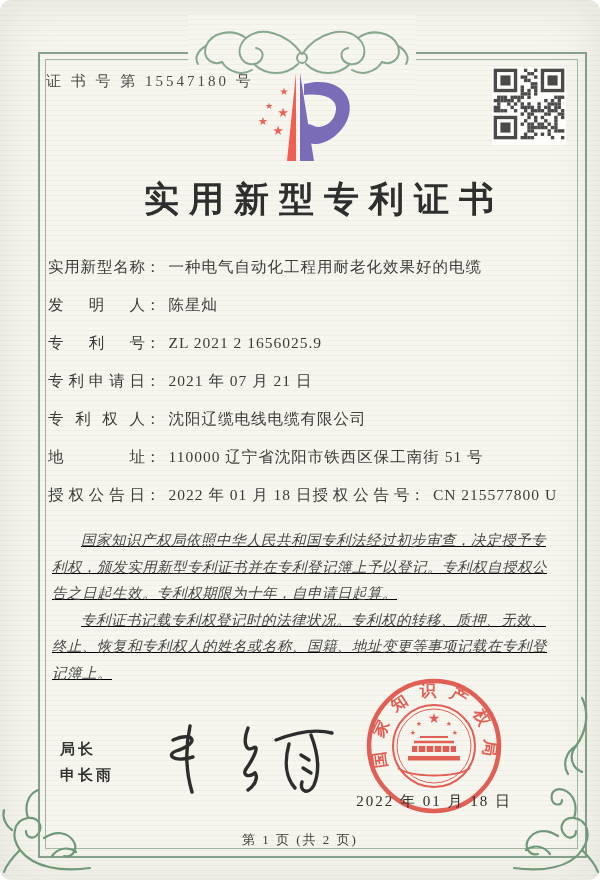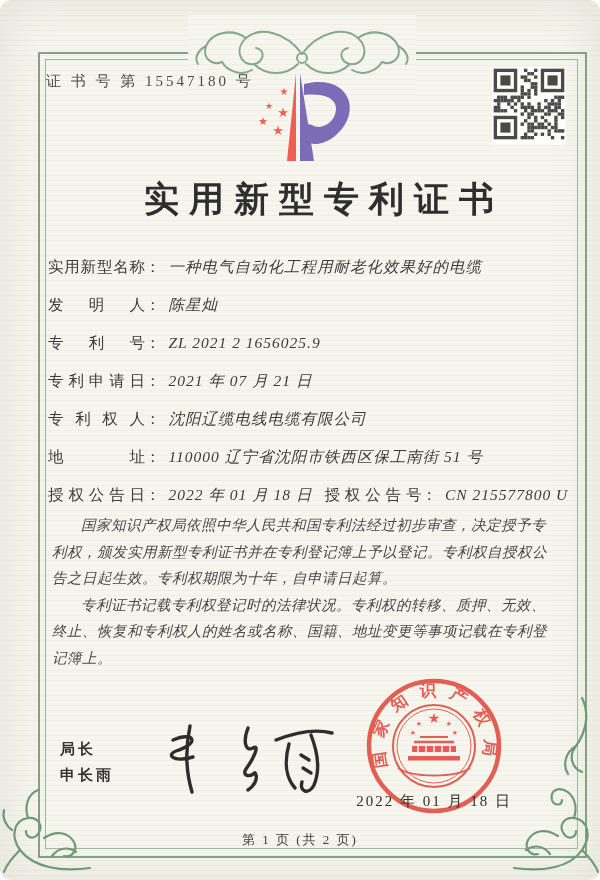--- a/index.html
+++ b/index.html
@@ -20,24 +20,24 @@
   .logo{left:238px;top:64px;}
   .qr{left:492px;top:67px;background:#fdfdfb;}
   
   .title{left:0;top:176px;width:600px;text-align:center;font-size:35px;font-weight:600;
     letter-spacing:10px;color:#2e2e2e;font-family:"Liberation Serif",serif;padding-left:24px;}
   
   .fields{left:48px;top:256px;width:506px;font-size:15.5px;color:#3b3b3b;}
   .frow{margin-bottom:16px;line-height:22px;white-space:nowrap;}
   .flabel{display:inline-block;width:97px;text-align:justify;text-align-last:justify;vertical-align:top;}
   .fcolon{display:inline-block;margin-right:8px;}
-  .fvalue{letter-spacing:1px;font-style:italic;}
-  .grant{display:flex;justify-content:space-between;gap:12px;}
-  
-  .paras{left:52px;top:512px;width:500px;}
+  .fvalue{letter-spacing:1px;}
+  .grant{display:flex;justify-content:space-between;}
+  
+  .paras{left:52px;top:527px;width:500px;text-decoration:underline;}
   .paras p{margin:0;font-size:14.5px;line-height:26.5px;text-indent:2em;color:#474747;
     font-style:italic;letter-spacing:0.5px;}
   
   .officer{left:60px;top:736px;font-family:"Liberation Sans",sans-serif;
     font-size:15px;font-weight:600;color:#333;letter-spacing:3px;line-height:26px;}
   .signature{left:158px;top:708px;}
   
   .seal{left:364px;top:676px;}
   .seal-date{left:356px;top:792px;width:156px;text-align:center;font-size:15px;
     letter-spacing:2px;color:#2f2f2f;}

